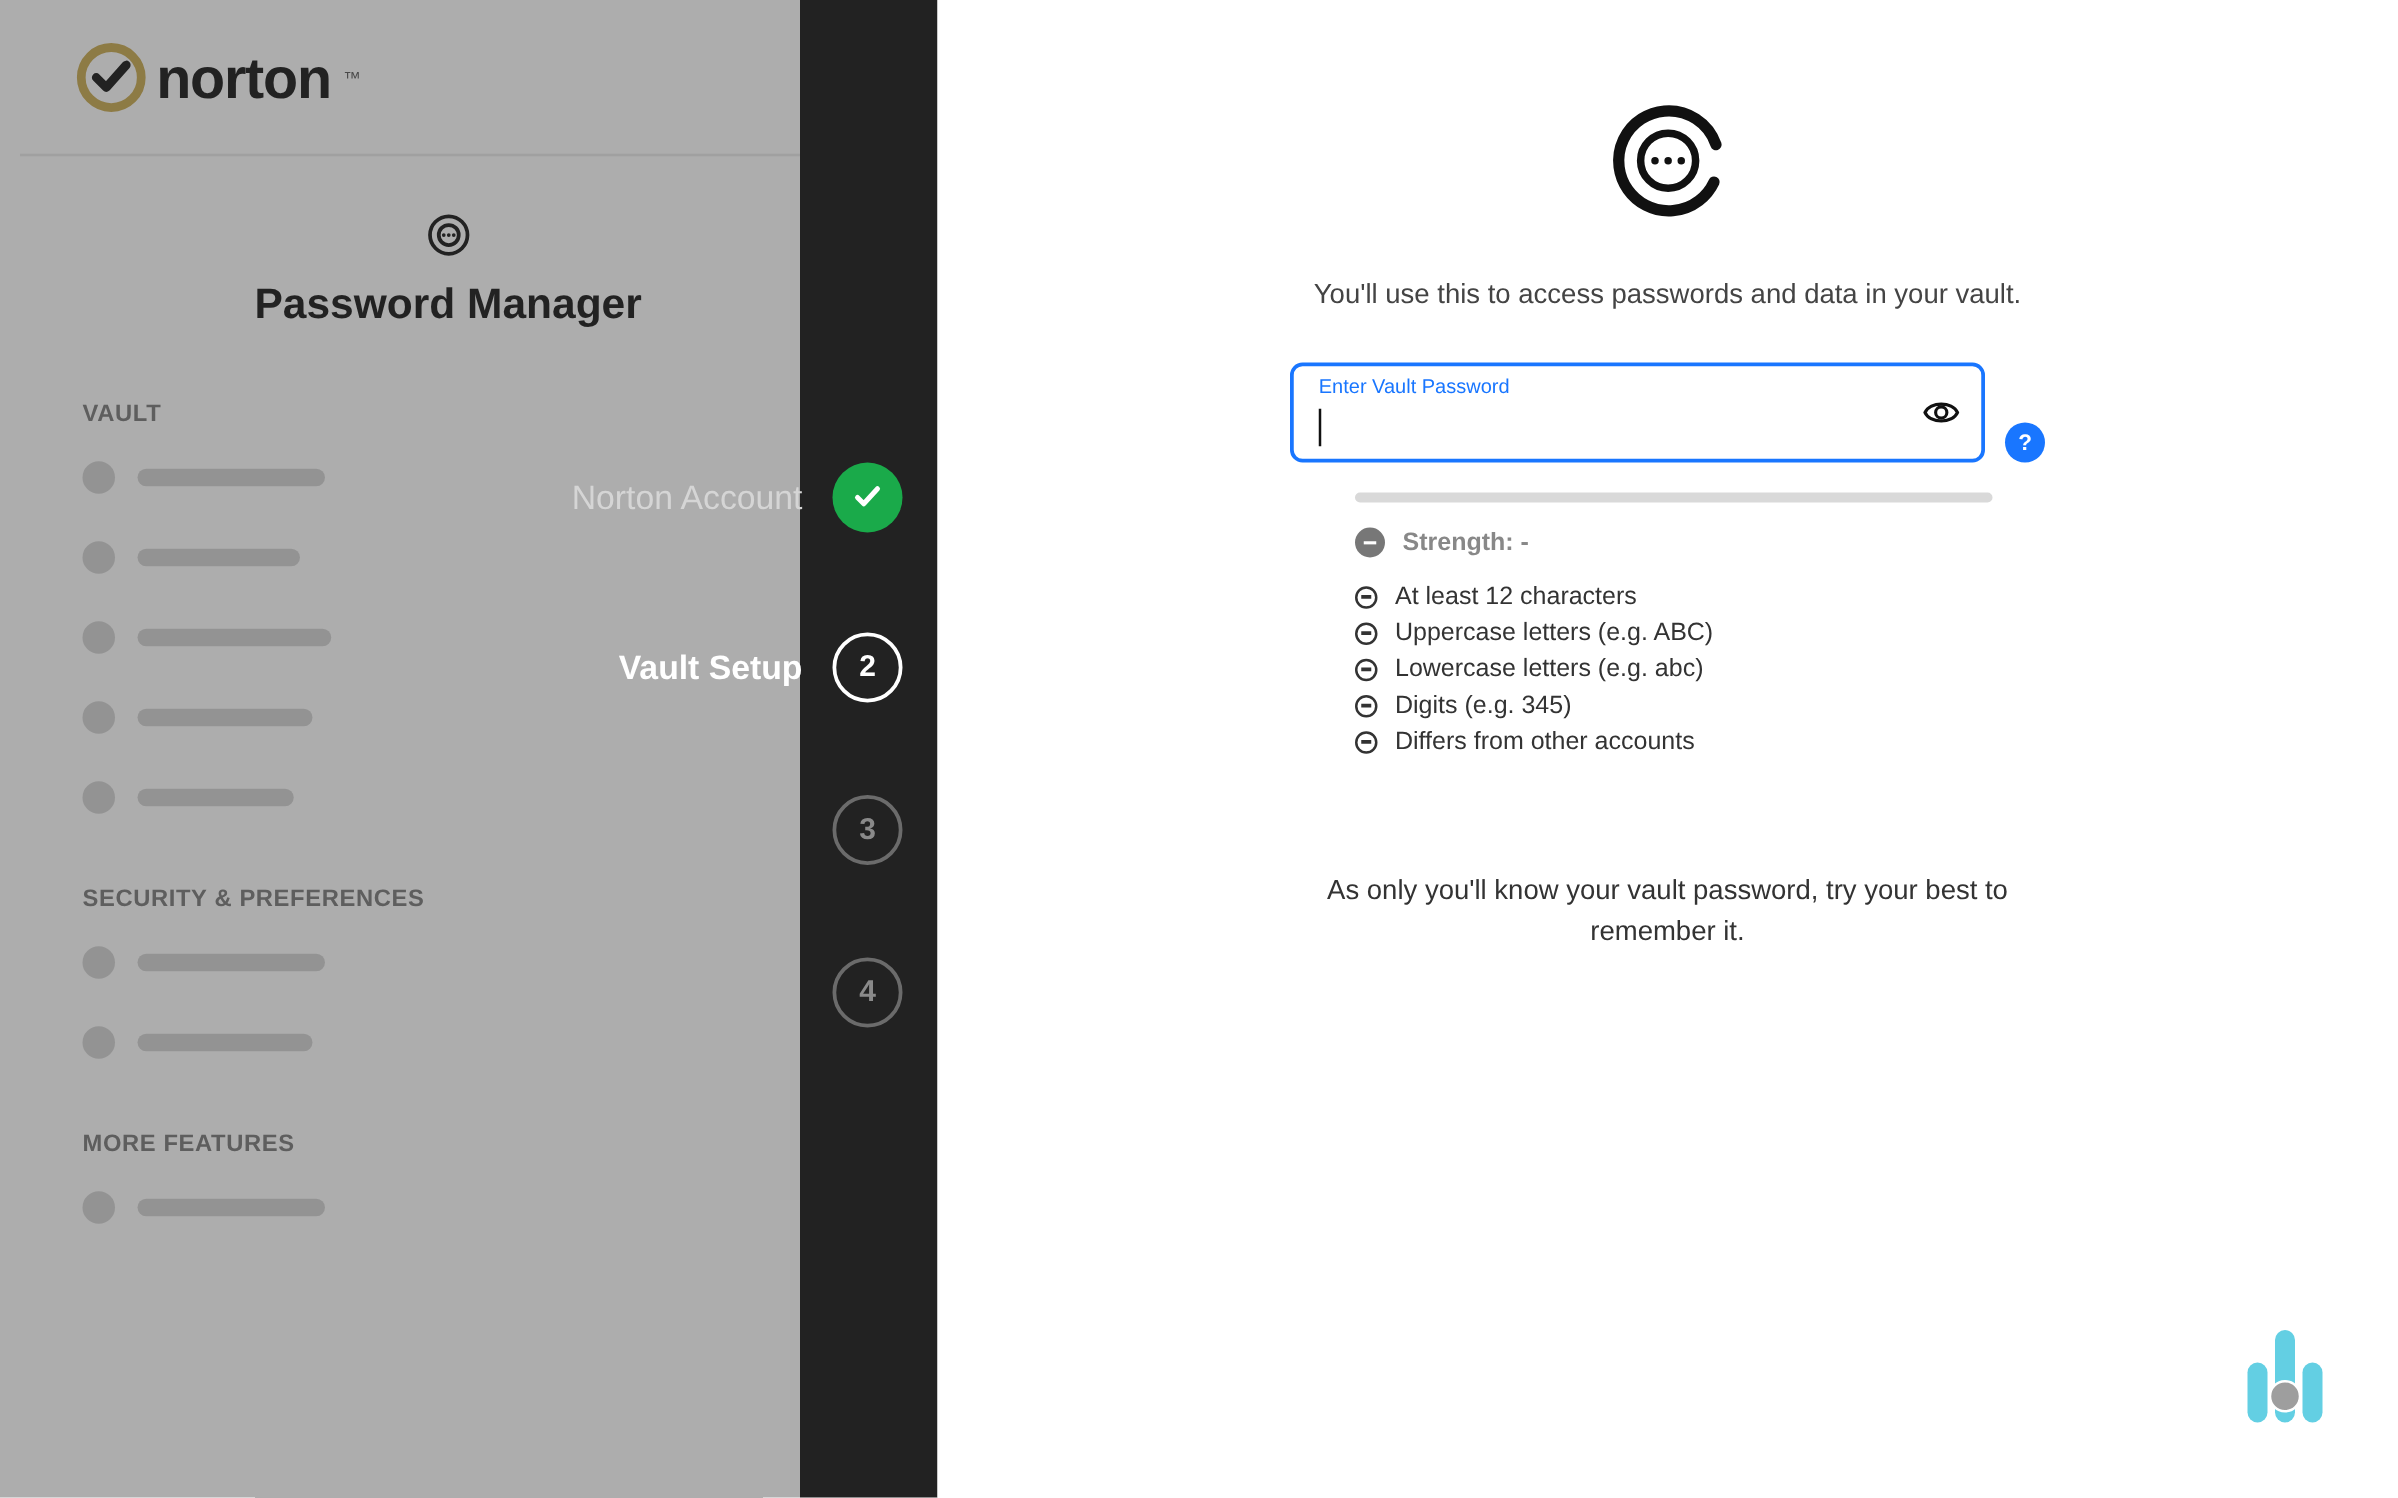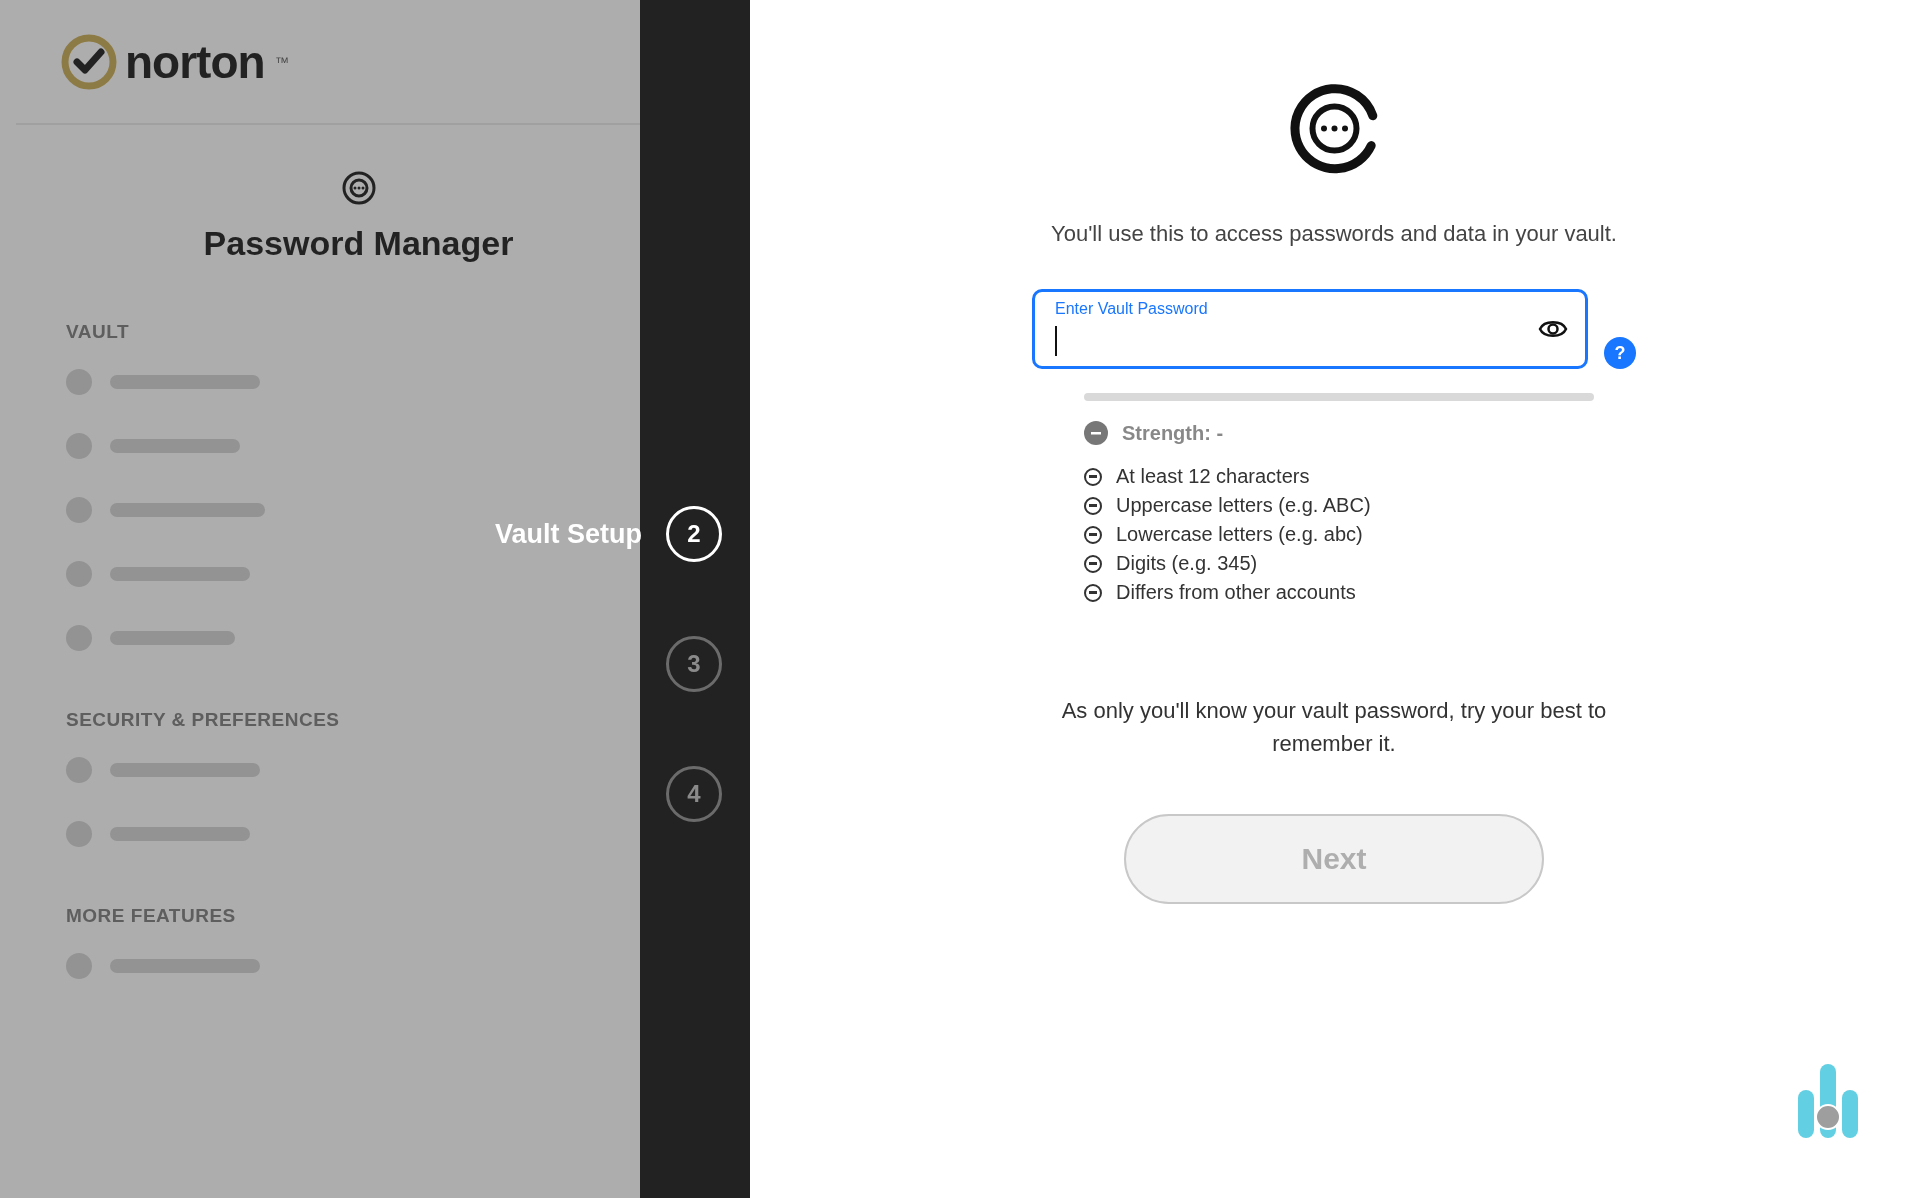--- a/index.html
+++ b/index.html
@@ -324,20 +324,28 @@
       <div class="skel-row">
           <div class="skel-circle"></div>
           <div class="skel-bar" style="width:150px"></div>
         </div>
     </div>
   </div>
 
   <div class="dim-overlay"></div>
 
   <div class="step-col">
+    <div class="step-item" style="top:370px;">
+      <span class="step-label">Norton Account</span>
+      <div class="step-badge badge-done">
+        <svg width="28" height="28" viewBox="0 0 28 28">
+          <path d="M6 14 l5 5 l11 -12" fill="none" stroke="#fff" stroke-width="4" stroke-linecap="round" stroke-linejoin="round"></path>
+        </svg>
+      </div>
+    </div>
 
     <div class="step-item" style="top:506px;text-align:center;">
       <span class="step-label active">Vault Setup</span>
       <div class="step-badge badge-current">2</div>
     </div>
 
     <div class="step-item" style="top:636px;">
       <div class="step-badge badge-pending">3</div>
     </div>
 
@@ -408,21 +416,20 @@
             </div>
           <div class="req">
               <span class="req-icon"></span>
               <span>Differs from other accounts</span>
             </div>
         </div>
       </div>
 
       <p class="note">As only you'll know your vault password, try your best to remember it.</p>
 
-      <button class="next-btn">Next</button>
     </div>
   </div>
 
   <div class="float-widget">
     <div class="fbar fb1"></div>
     <div class="fbar fb2"></div>
     <div class="fbar fb3"></div>
   </div>
 
 </div>

